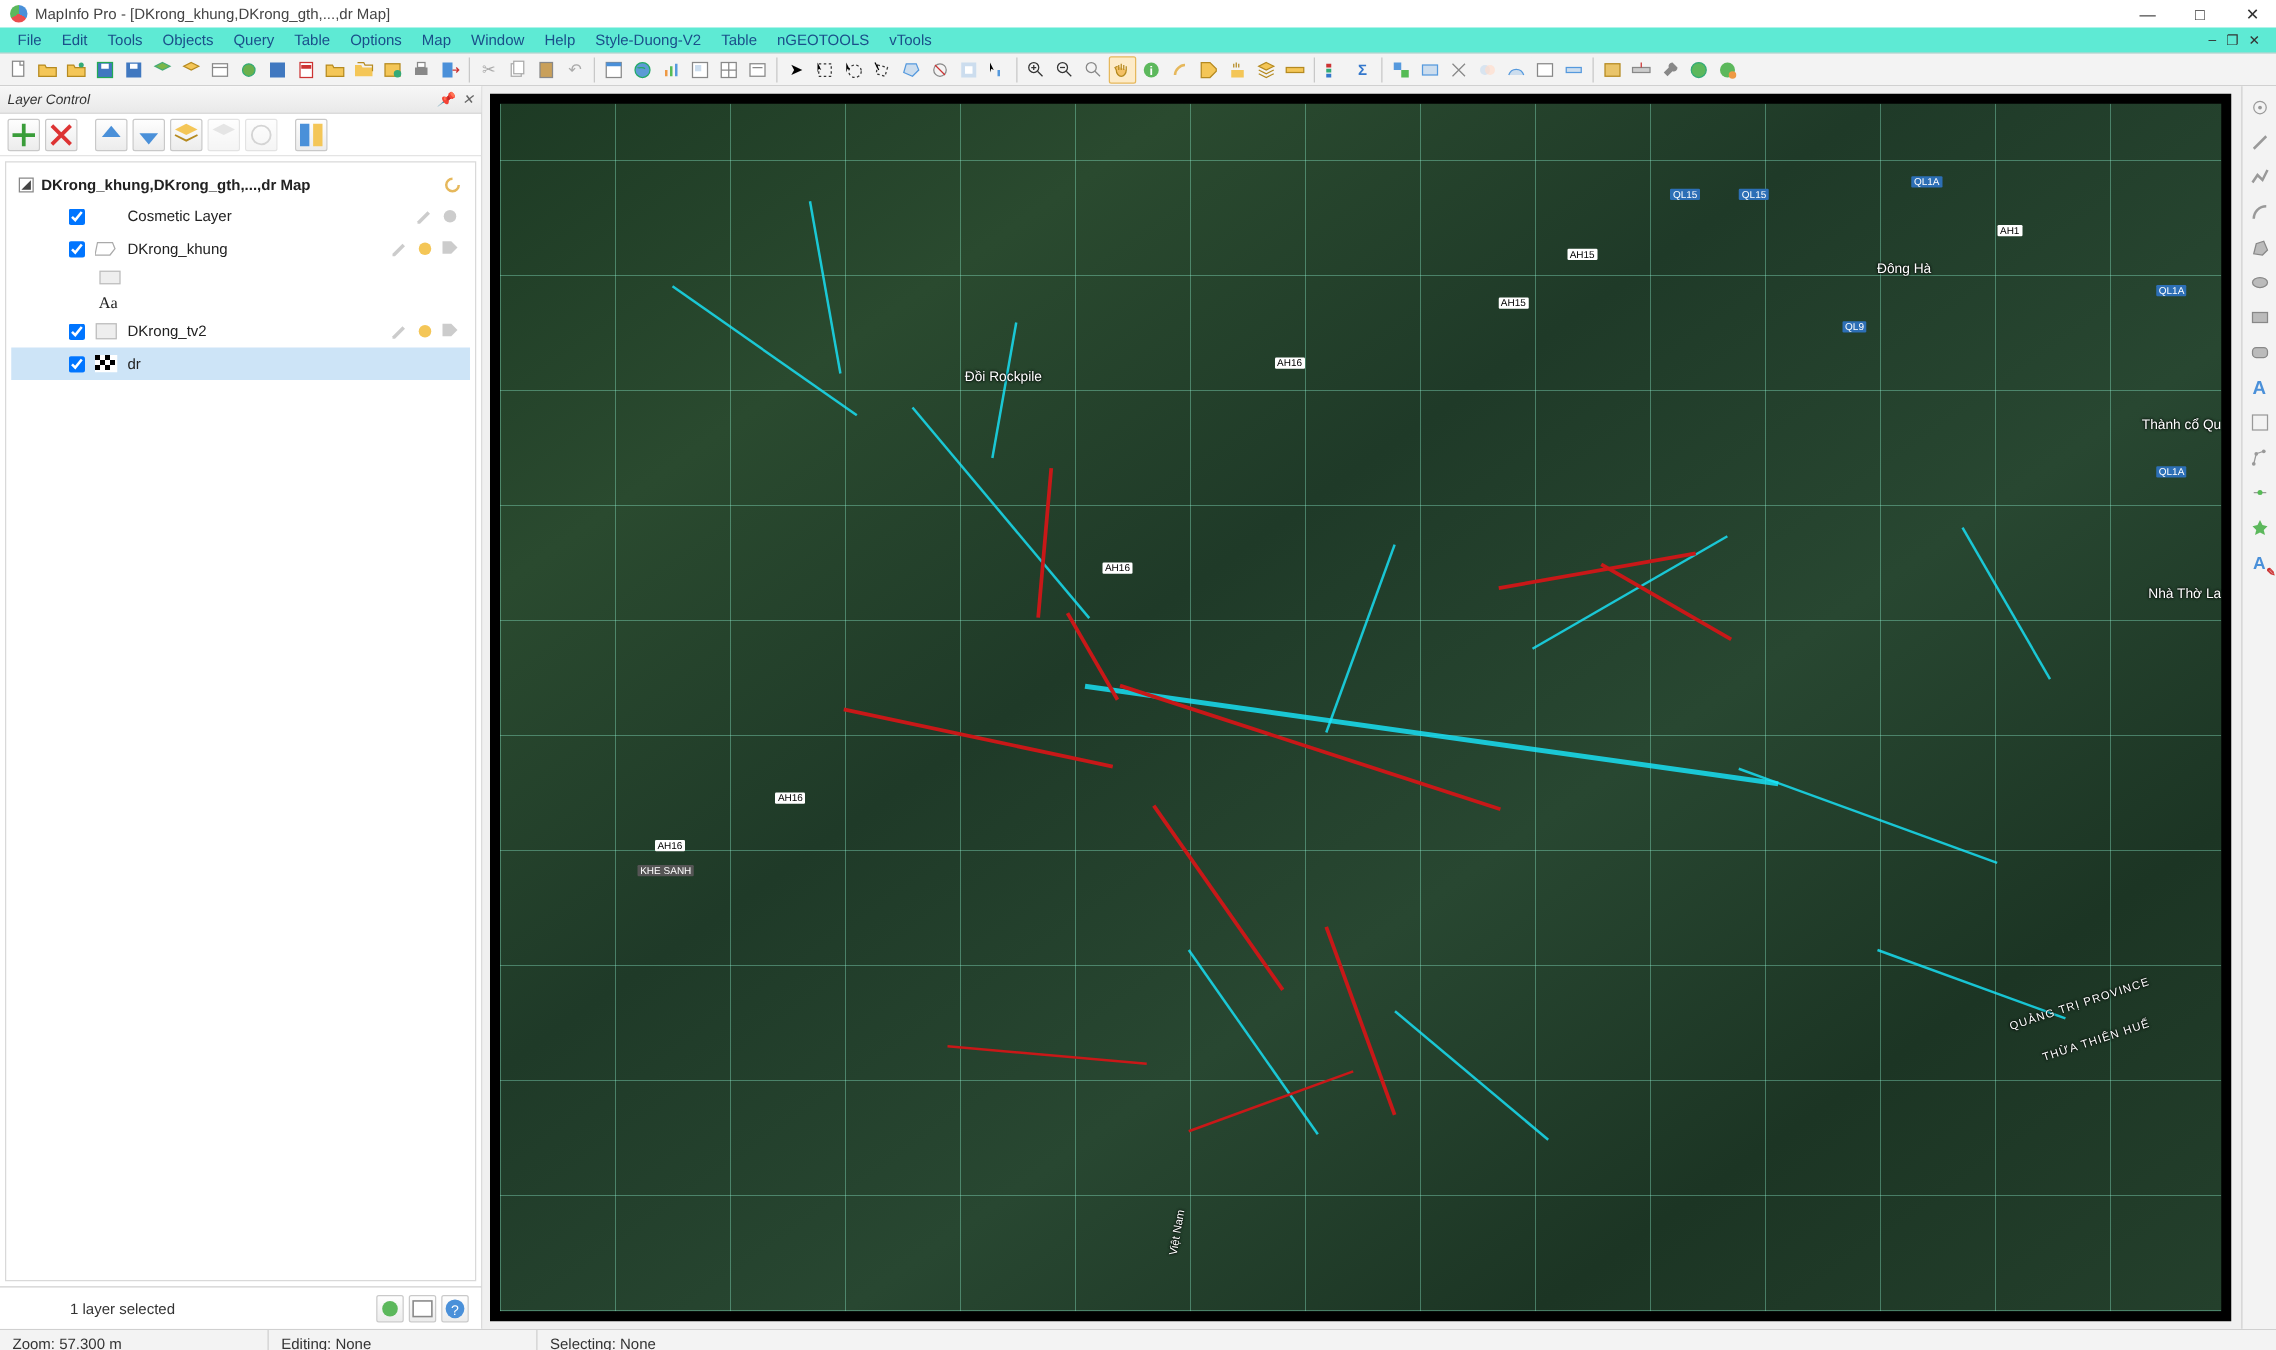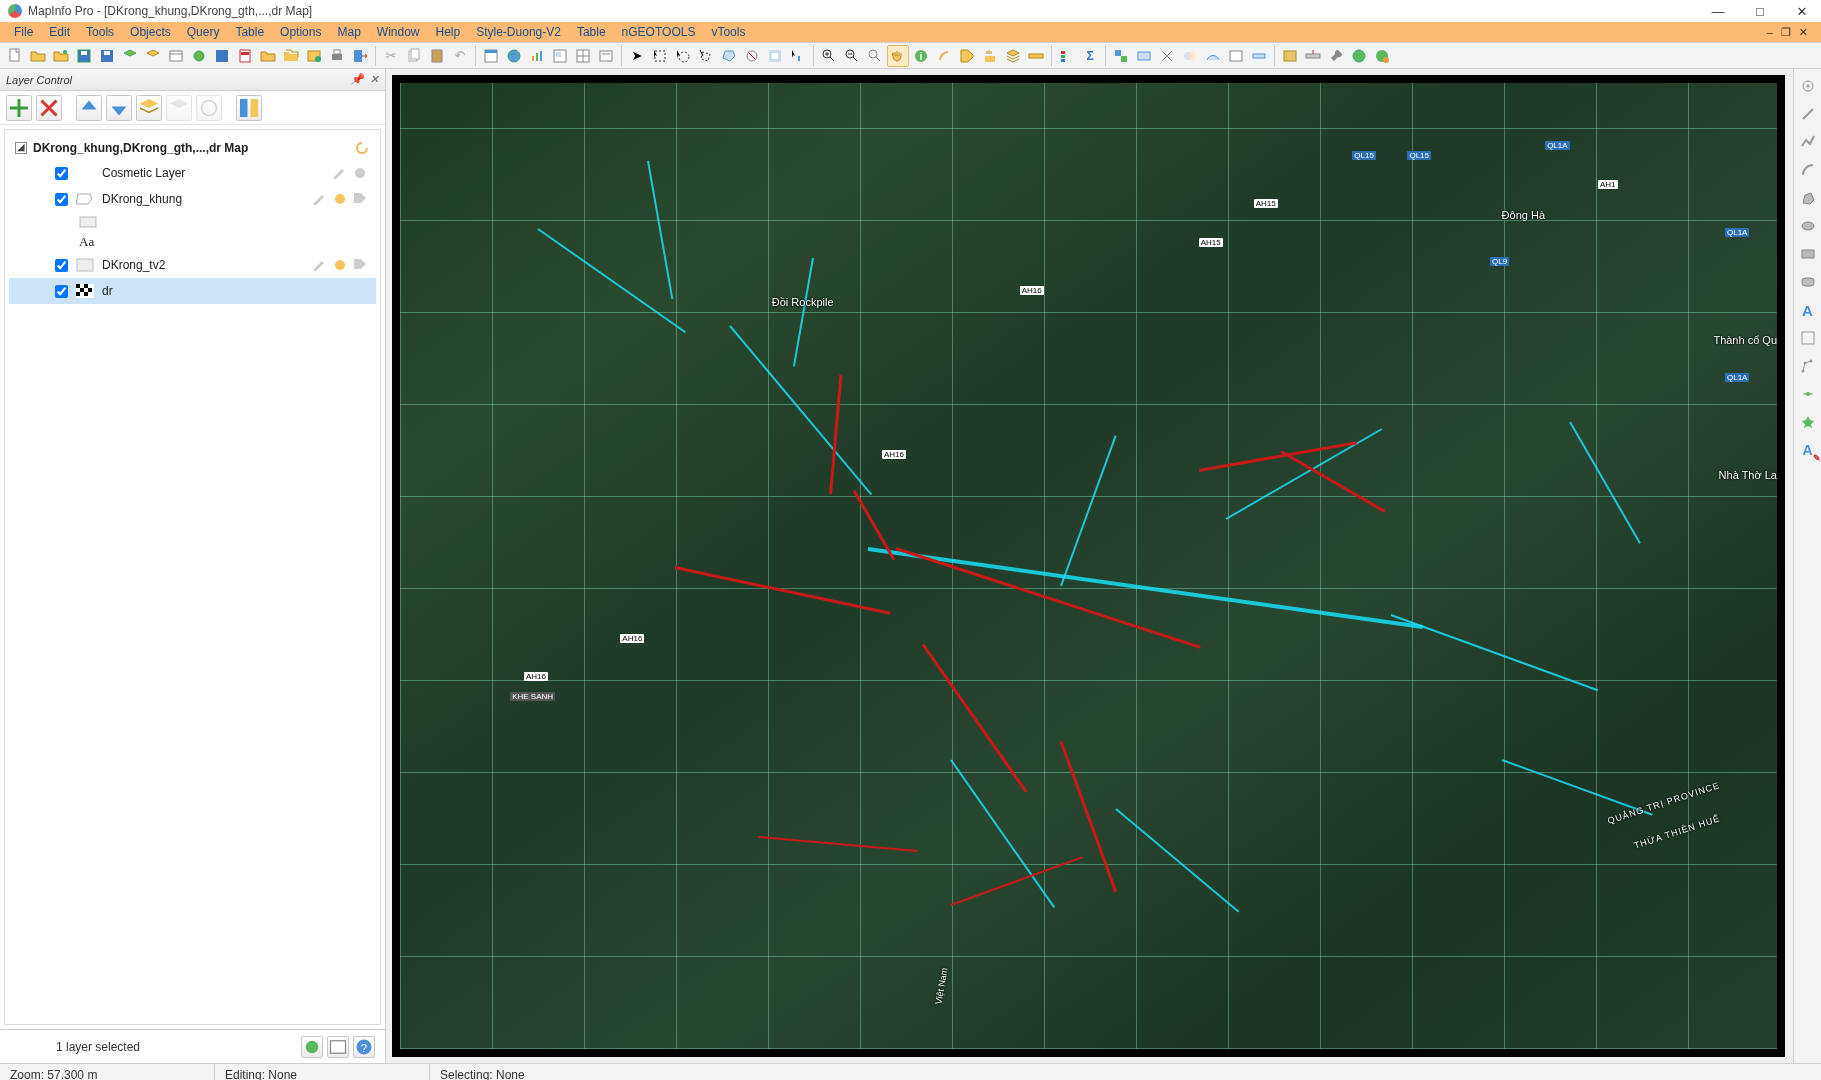--- a/index.html
+++ b/index.html
@@ -5,21 +5,21 @@
 * { box-sizing: border-box; margin: 0; padding: 0; font-family: "Segoe UI", Tahoma, sans-serif; }
 body { width: 1821px; height: 1080px; background: #fff; overflow: hidden; position: relative; }
 
 
 .titlebar { height: 22px; background: #fff; display: flex; align-items: center; padding: 0 8px; font-size: 12px; color: #444; }
 .titlebar .logo { width: 14px; height: 14px; margin-right: 6px; border-radius: 50%; background: conic-gradient(#4a90d9 0 120deg,#e94f4f 120deg 240deg,#5cb85c 240deg 360deg); }
 .titlebar .wincontrols { margin-left: auto; display: flex; gap: 28px; padding-right: 4px; }
 .titlebar .wincontrols span { width: 14px; text-align: center; color: #333; font-size: 13px; cursor: default; }
 
 
-.menubar { height: 21px; background: #fdba74; border-bottom: 1px solid #d0d0d0; display: flex; align-items: center; padding: 0 6px; font-size: 12px; color: #222; }
+.menubar { height: 21px; background: #5eead4; border-bottom: 1px solid #d0d0d0; display: flex; align-items: center; padding: 0 6px; font-size: 12px; color: #222; }
 .menubar .item { padding: 2px 8px; color: #1a4f8a; cursor: default; }
 .menubar .mdi { margin-left: auto; display: flex; gap: 2px; color: #333; font-size: 11px; padding-right: 4px;}
 .menubar .mdi span { padding: 0 3px; cursor: default; }
 
 
 .toolbar { height: 26px; background: #f3f3f3; border-bottom: 1px solid #d0d0d0; display: flex; align-items: center; padding: 0 4px; gap: 1px; }
 .tb-btn { width: 22px; height: 22px; border: 1px solid transparent; border-radius: 2px; display: flex; align-items: center; justify-content: center; font-size: 13px; cursor: default; background: #f3f3f3; }
 .tb-sep { width: 1px; height: 20px; background: #c8c8c8; margin: 0 3px; }
 .tb-btn svg { width: 16px; height: 16px; }
 
@@ -54,21 +54,21 @@
 
 
 .mapview { flex: 1; background: #f0f0f0; position: relative; display:flex;}
 .mapcanvas { margin: 6px 8px 6px 6px; flex:1; background: #000; position: relative; padding:8px; }
 .mapimg { width: 100%; height: 100%; position: relative; background: linear-gradient(145deg,#1d3a24 0%,#2a4a2f 20%,#1f3a28 40%,#284731 60%,#1c3524 80%,#24402c 100%); overflow:hidden;}
 .mapimg::before{ content:""; position:absolute; inset:0; background:
   repeating-linear-gradient(0deg, rgba(150,255,220,0.35) 0 1px, transparent 1px 92px),
   repeating-linear-gradient(90deg, rgba(150,255,220,0.35) 0 1px, transparent 1px 92px);}
 .maplabel { position:absolute; color:#fff; font-size:11px; text-shadow:0 0 2px #000,0 0 2px #000; white-space:nowrap;}
 .roadlabel { position:absolute; background:#fff; color:#000; font-size:8px; padding:0 2px; border-radius:1px; white-space:nowrap;}
-.roadlabel.bl { background:#2d6fb6; color:#fff;margin-left:16px;}
+.roadlabel.bl { background:#2d6fb6; color:#fff;}
 .river { position:absolute; border-top:2px solid #18e8ff; transform-origin:left center; opacity:0.8;}
 .ridge { position:absolute; border-top:2px solid #c81818; transform-origin:left center;}
 
 
 .righttb { width: 28px; background: #f3f3f3; border-left: 1px solid #d0d0d0; display: flex; flex-direction: column; align-items: center; padding-top: 6px; gap: 6px; }
 .righttb .rb { width: 22px; height: 22px; display: flex; align-items: center; justify-content: center; color:#7a7a7a;}
 
 
 .statusbar { height: 22px; background: #f3f3f3; border-top: 1px solid #d0d0d0; display: flex; align-items: center; font-size: 12px; color: #333; }
 .statusbar .cell { padding: 0 10px; border-right: 1px solid #d0d0d0; height: 100%; display:flex; align-items:center;}

